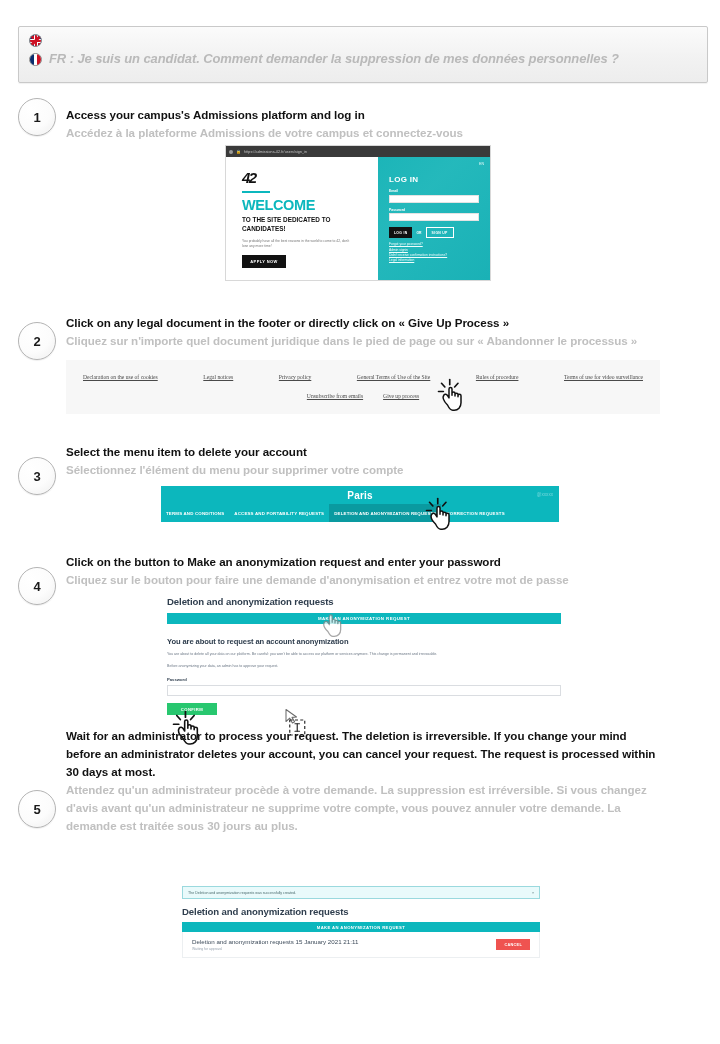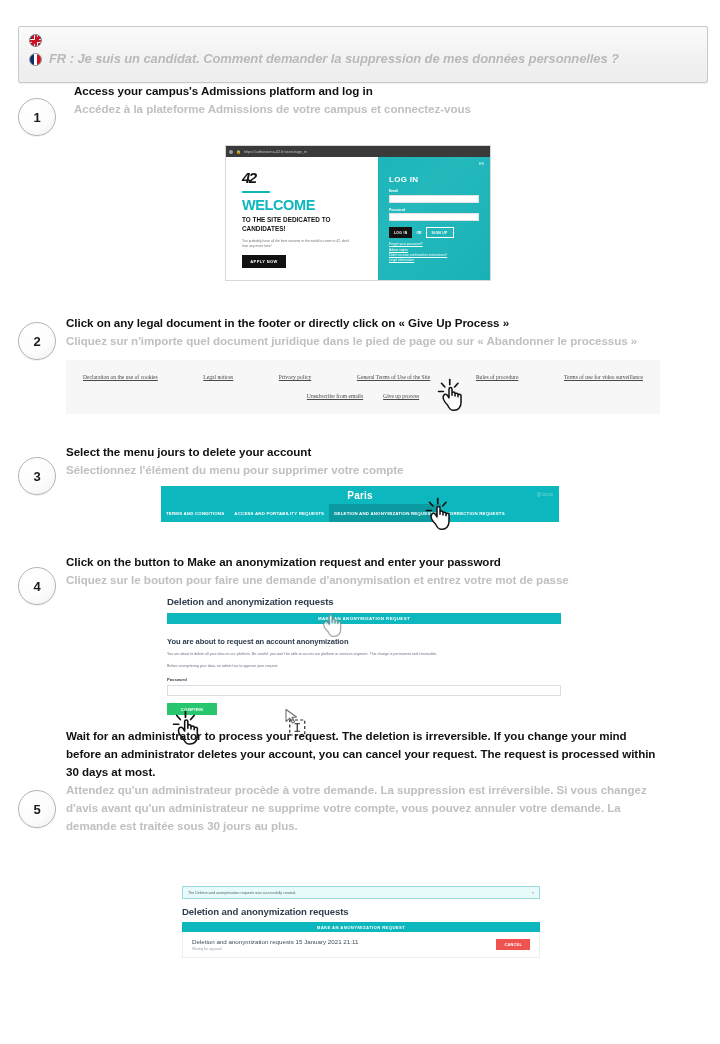--- a/index.html
+++ b/index.html
@@ -198,21 +198,21 @@
           <i></i>
           <i></i>
         </span>
       <span class="banner-sub">FR : Je suis un candidat. Comment demander la suppression de mes données personnelles ?</span>
     </div>
   </div>
 
   <div class="step-badge" style="left:18px; top:98px;">
     <span>1</span>
   </div>
-  <div class="step-head" style="top:82px; width:620px;margin-left:8px;">
+  <div class="step-head" style="top:106px; width:620px;">
     <div class="step-en">Access your campus's Admissions platform and log in</div>
     <div class="step-fr">Accédez à la plateforme Admissions de votre campus et connectez-vous</div>
   </div>
 
   <div class="shot s1">
     <div class="s1-browserbar">
       <span class="s1-dot"></span>
       <span class="s1-lock">🔒</span>
       <span class="s1-url">https://admissions-42.fr/users/sign_in</span>
     </div>
@@ -277,21 +277,21 @@
       <line x1="28" y1="7" x2="23.5" y2="12"></line>
       <line x1="2" y1="18" x2="8.5" y2="18"></line>
     </g>
     <path d="M14 36 C8 30 7 26 9 23 C10.5 21 13 21.5 14.5 24 L16 26.5 L16 14.5 C16 12 20 12 20 14.5 L20 23 L20 20.5 C20 18 24 18 24 20.5 L24 24 L24 22 C24 19.6 28 19.6 28 22 L28 25 L28 23.5 C28 21.2 32 21.2 32 23.5 L32 33 C32 39 28 43 23 43 L21 43 C18 43 16 40 14 36 Z" fill="#ffffff" stroke="#111" stroke-width="2" stroke-linejoin="round"></path>
   </svg>
 
   <div class="step-badge" style="left:18px; top:457px;">
     <span>3</span>
   </div>
   <div class="step-head" style="top:443px; width:600px;">
-    <div class="step-en">Select the menu jours to delete your account</div>
+    <div class="step-en">Select the menu item to delete your account</div>
     <div class="step-fr">Sélectionnez l'élément du menu pour supprimer votre compte</div>
   </div>
 
   <div class="s3">
     <div class="s3-top">
       <span class="s3-city">Paris</span>
       <span class="s3-user">@xxxxx</span>
     </div>
     <div class="s3-menu">
       <div>TERMS AND CONDITIONS</div>

